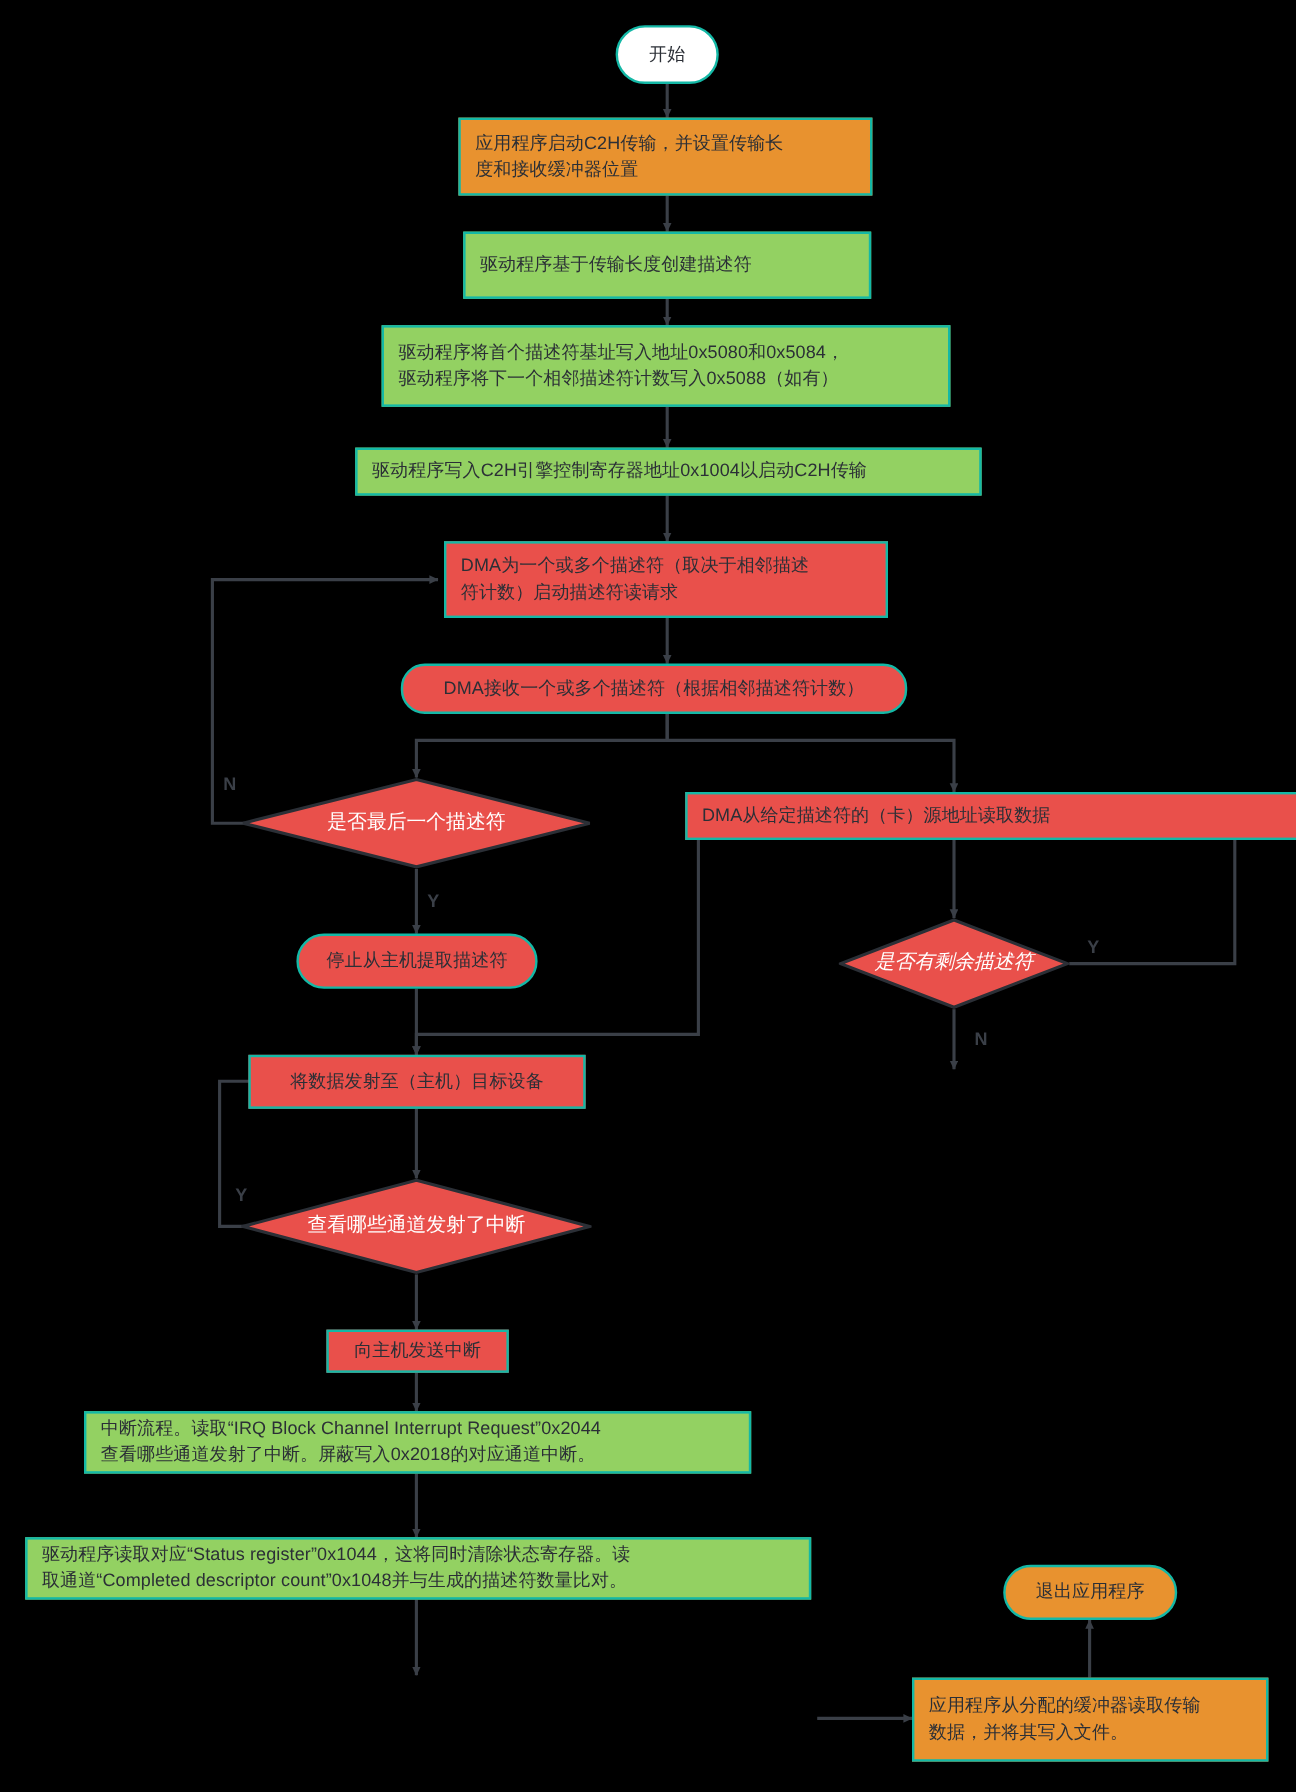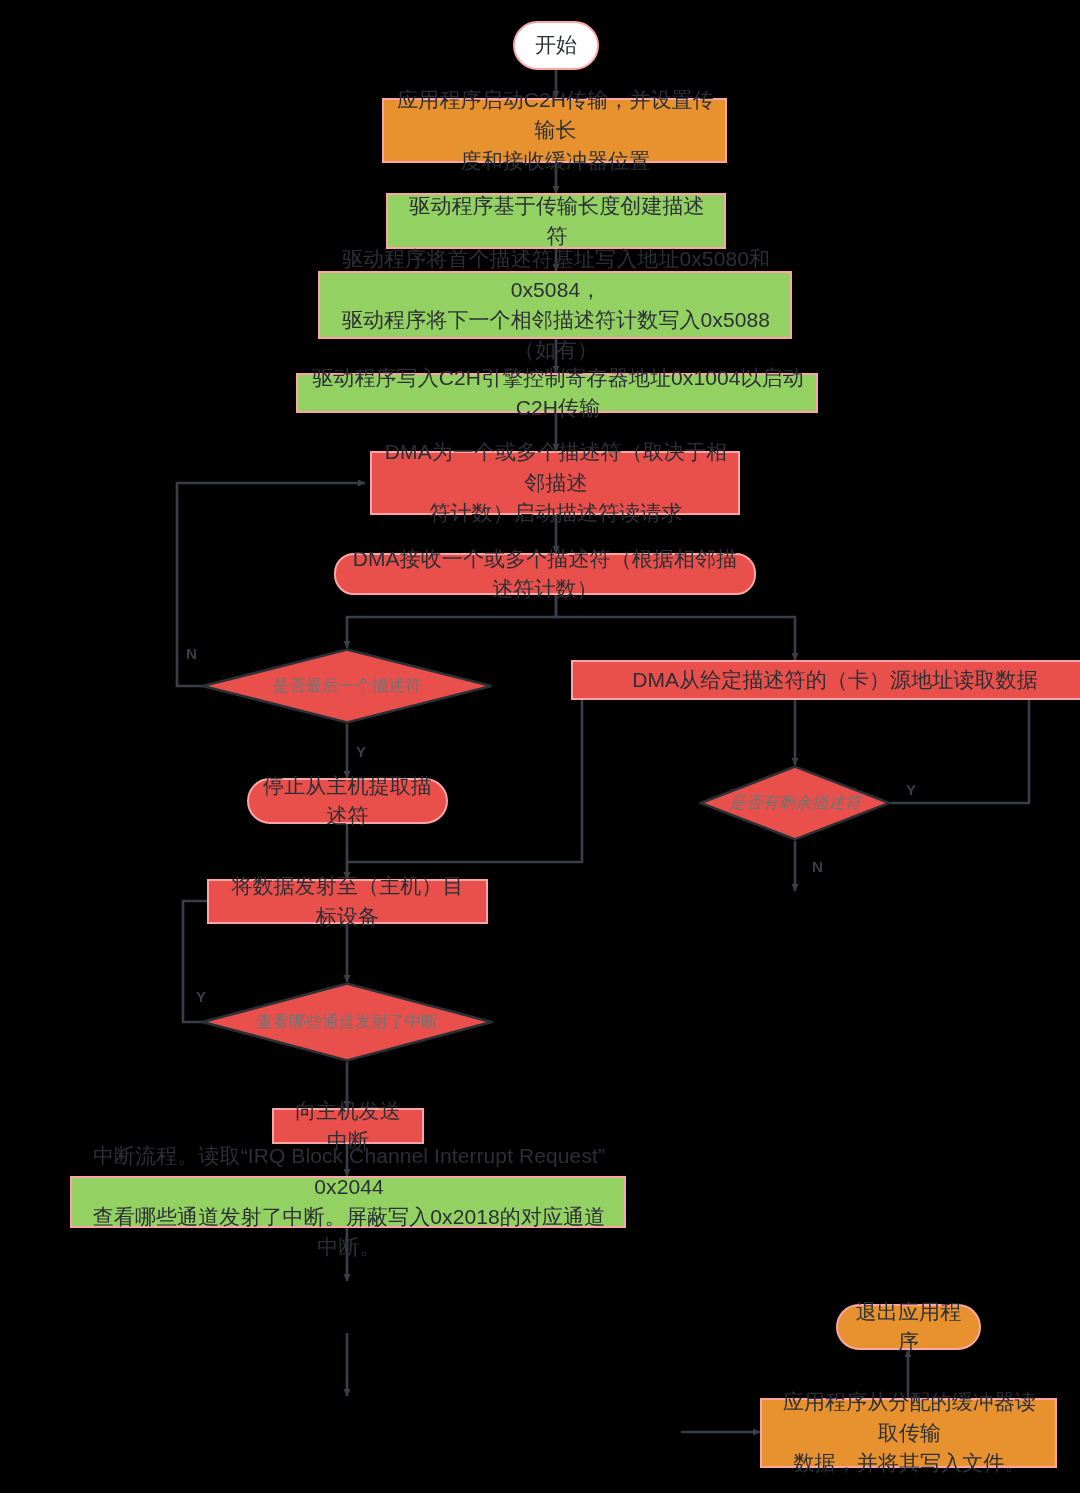--- a/index.html
+++ b/index.html
@@ -19,29 +19,29 @@
     position:absolute;
     left:0; top:0;
     width:1080px; height:1493px;
     pointer-events:none;
   }
   .node{
     position:absolute;
     box-sizing:border-box;
     display:flex;
     align-items:center;
-    border:2px solid #fca5a5;
+    border:2px solid #14b8a6;
     color:#2b2f36;
-    font-size:21px;
+    font-size:15px;
     line-height:1.45;
     letter-spacing:0.1px;
     white-space:pre-line;
   }
   .node.center{justify-content:center;text-align:center;}
-  .node.left{justify-content:flex-start;text-align:center;}
+  .node.left{justify-content:flex-start;text-align:left;}
   .node .txt{display:block;width:100%;}
   .pad-l{padding-left:12px;padding-right:10px;}
   .pad-c{padding:0 12px;}
 
   
   .fill-orange{background:#E8922F;}
   .fill-green{background:#93D162;}
   .fill-red{background:#E9504B;}
   .fill-white{background:#FFFFFF;}
 
@@ -58,21 +58,21 @@
   }
   .diamond .dshape{
     position:absolute;
     left:0;top:0;width:100%;height:100%;
   }
   .diamond .dlabel{
     position:relative;
     z-index:2;
     text-align:center;
     font-size:16.5px;
-    color:#737373;
+    color:#ffffff;
     line-height:1.3;
     pointer-events:none;
   }
 
   
   .elabel{
     position:absolute;
     font-size:15px;
     font-weight:bold;
     color:#3a3f47;
@@ -207,20 +207,24 @@
 
   <div class="node rect fill-red center pad-c" style="left:272px; top:1108px; width:152px; height:36px;">
     <span class="txt">向主机发送中断</span>
   </div>
 
   <div class="node rect fill-green left pad-l" style="left:70px; top:1176px; width:556px; height:52px;">
     <span class="txt">中断流程。读取“IRQ Block Channel Interrupt Request”0x2044
 查看哪些通道发射了中断。屏蔽写入0x2018的对应通道中断。</span>
   </div>
 
+  <div class="node rect fill-green left pad-l" style="left:21px; top:1281px; width:655px; height:52px;">
+    <span class="txt">驱动程序读取对应“Status register”0x1044，这将同时清除状态寄存器。读
+取通道“Completed descriptor count”0x1048并与生成的描述符数量比对。</span>
+  </div>
 
 
   <div class="node rect fill-orange left pad-l" style="left:760px; top:1398px; width:297px; height:70px;">
     <span class="txt">应用程序从分配的缓冲器读取传输
 数据，并将其写入文件。</span>
   </div>
 
   <div class="node stadium fill-orange center pad-c" style="left:836px; top:1304px; width:145px; height:46px;">
     <span class="txt">退出应用程序</span>
   </div>

